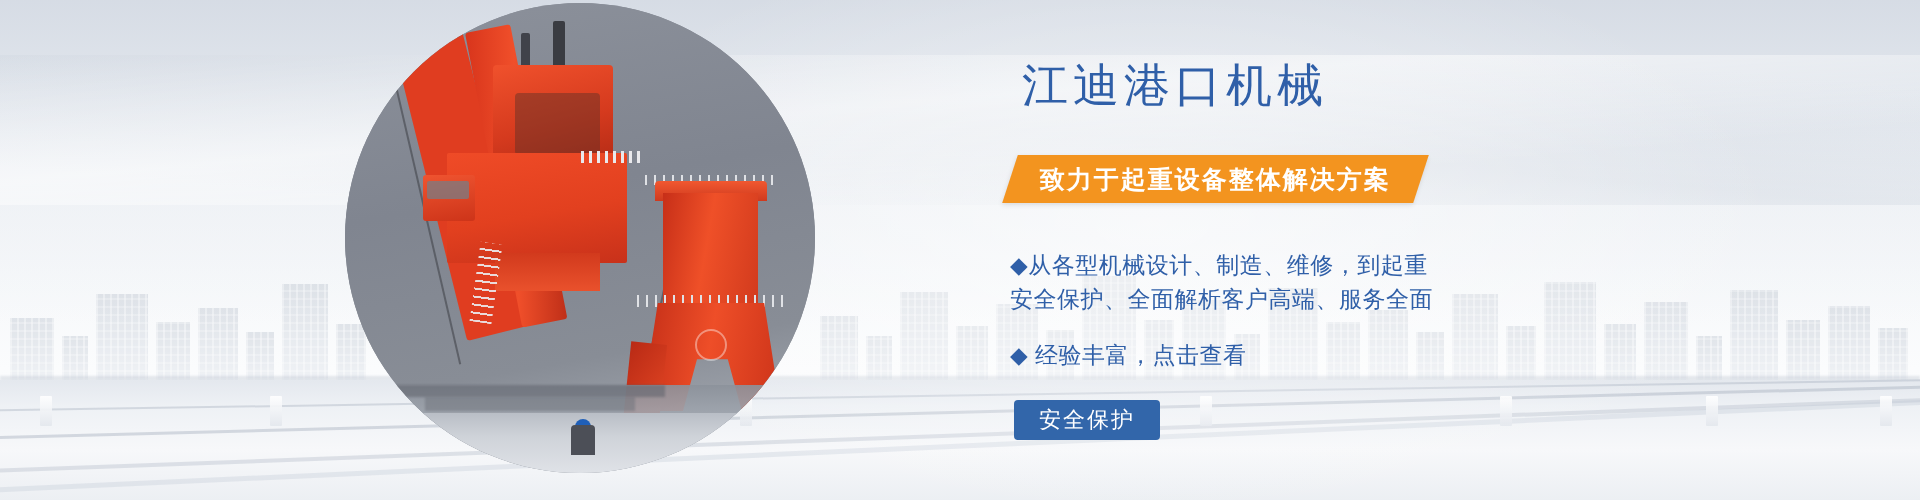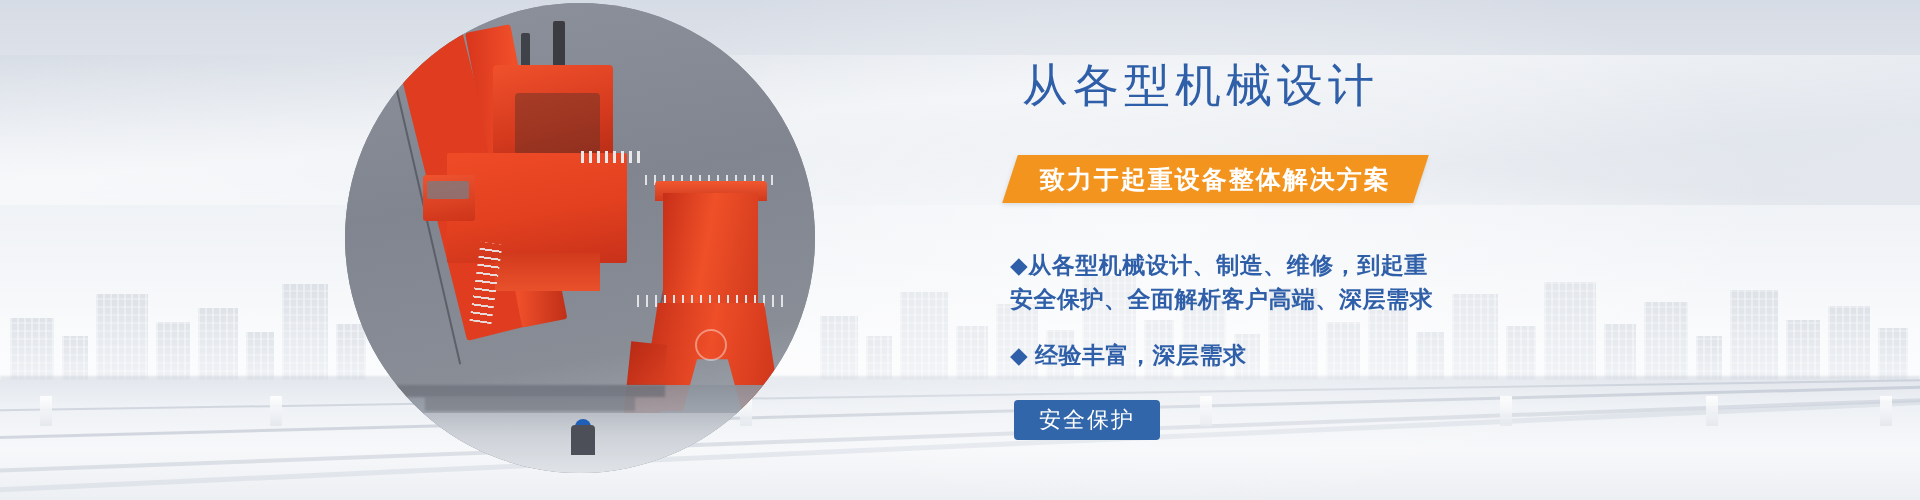--- a/index.html
+++ b/index.html
@@ -346,21 +346,21 @@
 
   .features {
     position: absolute;
     left: 0px;
     top: 248px;
     width: 520px;
   }
   .feature-line {
     color: #2f5fa8;
     font-size: 23px;
-    font-weight: 700;
+    font-weight: 400;
     line-height: 34px;
     letter-spacing: 0.5px;
     white-space: nowrap;
   }
   .feature-gap { height: 22px; }
 
   .cta {
     position: absolute;
     left: 4px;
     top: 400px;
@@ -478,29 +478,29 @@
     <div class="sea"></div>
     <div class="barge"></div>
     <div class="far-dock"></div>
     <div class="quay"></div>
     <div class="worker-helmet"></div>
     <div class="worker-body"></div>
   </div>
 
   <div class="content">
 
-    <div class="headline">从各型机械设计</div>
+    <div class="headline">江迪港口机械</div>
 
     <div class="ribbon">
       <span class="ribbon-text">致力于起重设备整体解决方案</span>
     </div>
 
     <div class="features">
       <div class="feature-line">◆从各型机械设计、制造、维修，到起重</div>
-      <div class="feature-line">安全保护、全面解析客户高端、深层需求</div>
+      <div class="feature-line">安全保护、全面解析客户高端、服务全面</div>
       <div class="feature-gap"></div>
-      <div class="feature-line">◆ 经验丰富，深层需求</div>
+      <div class="feature-line">◆ 经验丰富，点击查看</div>
     </div>
 
     <button class="cta">安全保护</button>
 
   </div>
 </div>
 
 </body></html>

